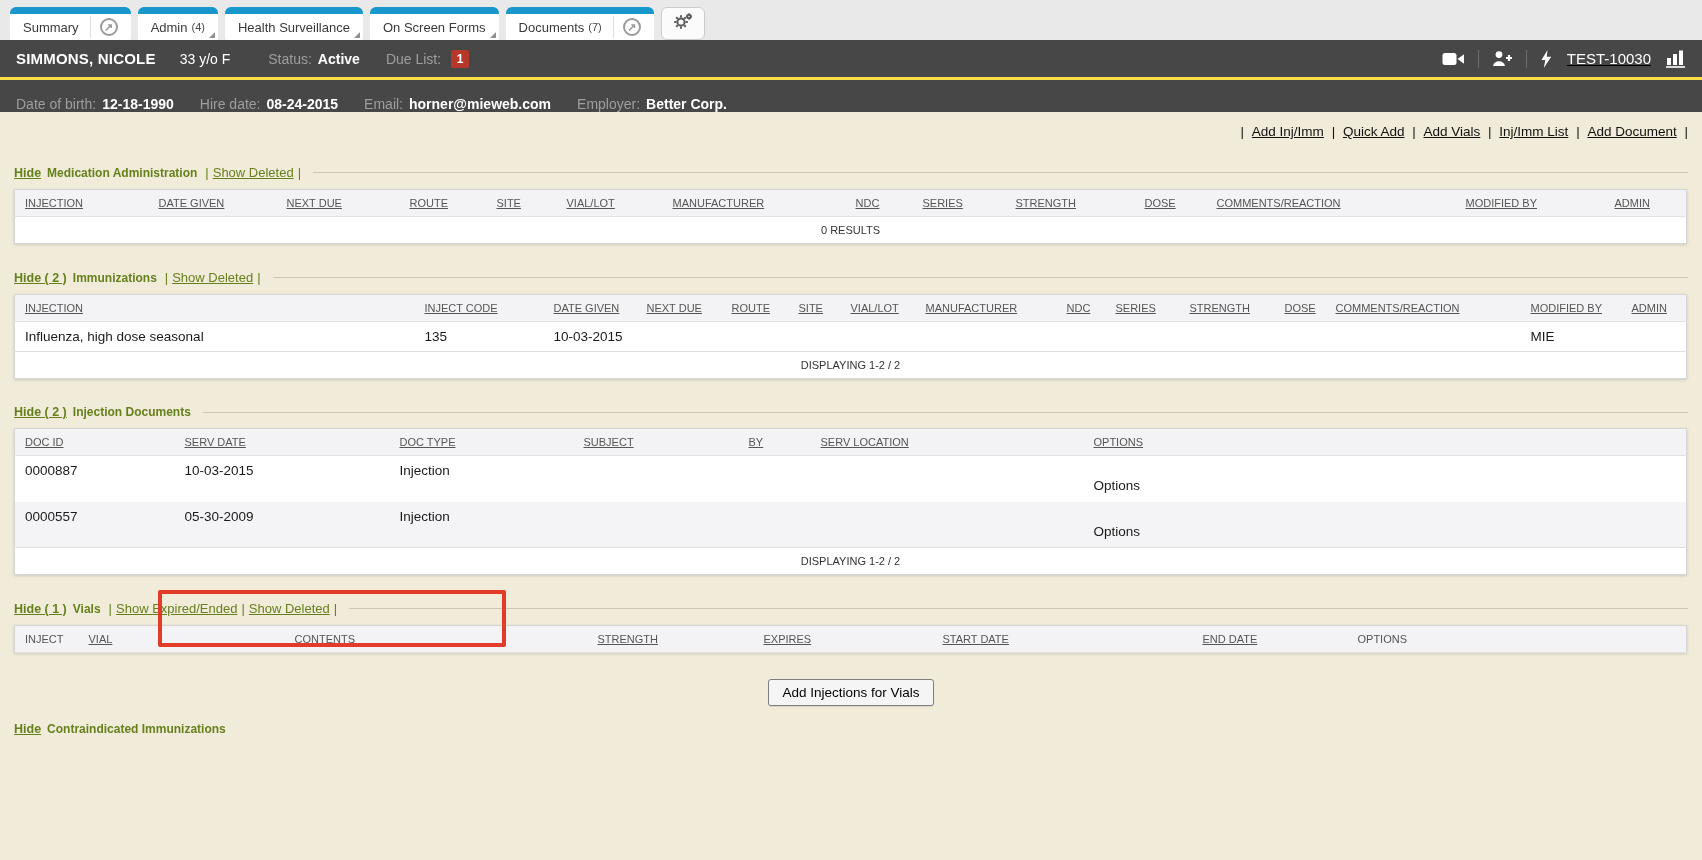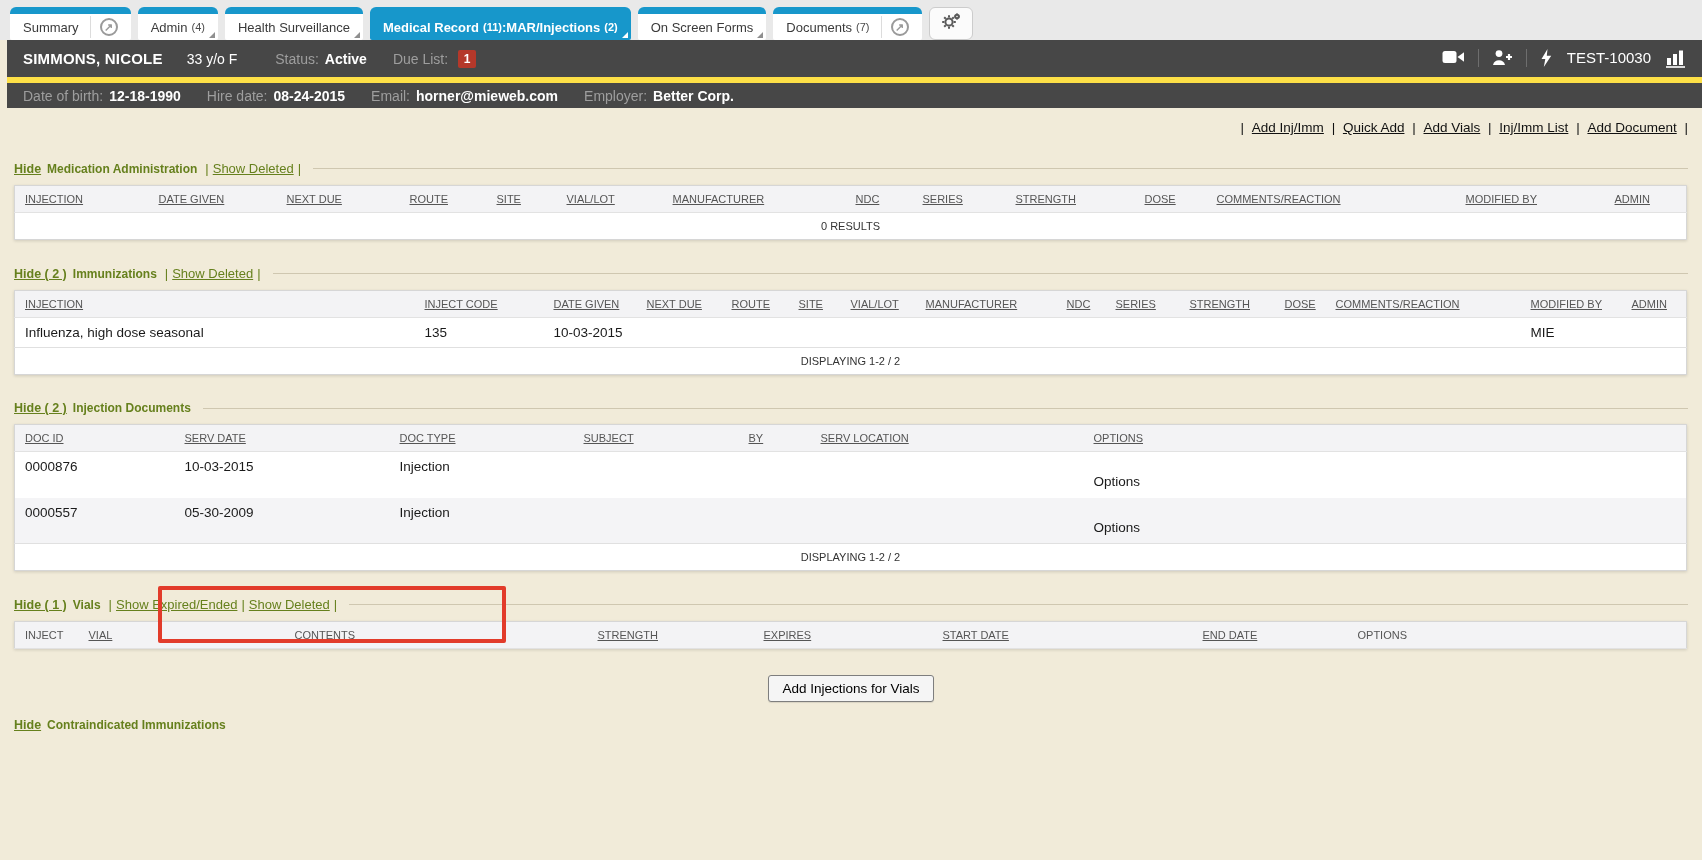--- a/index.html
+++ b/index.html
@@ -34,38 +34,38 @@
     width:18px; height:18px; border:2px solid #9a9a9a; border-radius:50%;
     color:#9a9a9a; font-size:11px; line-height:14px; text-align:center; font-weight:bold;
   }
   .tab-gear {
     position:relative; height:33px; width:44px; background:#fbfbfb;
     border:1px solid #cccccc; border-radius:6px;
     display:flex; align-items:center; justify-content:center; cursor:pointer;
   }
 
   
-  .ph { background:#474747;margin-left:7px; }
+  .ph { background:#474747; }
   .ph-row1 { height:37px; display:flex; align-items:center; padding:0 16px; }
   .ph-name { color:#fff; font-size:15px; font-weight:bold; letter-spacing:.2px; }
   .ph-agesex { color:#fff; font-size:14px; margin-left:24px; }
   .ph-lbl { color:#9e9e9e; font-size:14px; }
   .ph-val { color:#fff; font-size:14px; font-weight:bold; margin-left:6px; }
   .gap36 { margin-left:38px; } .gap24 { margin-left:26px; }
   .due-badge {
     margin-left:10px; min-width:18px; height:18px; background:#b5382a; color:#fff;
     font-size:12px; font-weight:bold; text-align:center; line-height:18px;
     border-radius:2px; padding:0 3px; cursor:pointer;
   }
-  .ph-right { margin-left:auto; display:flex; align-items:flex-start; gap:13px; }
+  .ph-right { margin-left:auto; display:flex; align-items:center; gap:13px;text-decoration:underline; }
   .vdiv { width:1px; height:18px; background:#6e6e6e; }
   .ph-chart-id { color:#fff; font-size:15px; margin:0 2px; }
   .icon-btn { display:flex; align-items:center; cursor:pointer; }
 
-  .ph-row2 { height:31px; border-top:6px solid #fde047; display:flex; align-items:flex-end; padding:4px 16px; font-size:13.5px; }
+  .ph-row2 { height:31px; border-top:3px solid #fde047; display:flex; align-items:flex-start; padding:16px 16px; font-size:13.5px; }
   .ph-row2 .pair { display:flex; align-items:center; margin-right:26px; }
   .ph-row3 { height:28px; display:flex; align-items:center; padding:0 16px 4px 16px; font-size:13.5px; }
   .meds { color:#dfc72e; margin-left:7px; }
 
   
   .content { padding:0 14px; }
   .actions-row { text-align:right; margin-top:12px; font-size:13.5px; color:#111; }
   .actions-row a { color:#111; text-decoration:underline; cursor:pointer; margin:16px 4px; }
   .actions-row .pipe { color:#111; }
 
@@ -129,26 +129,20 @@
       <span>Summary</span>
       <span class="tab-divider"></span>
       <span class="popout">↗</span>
     </div>
     <div class="tab folded">
       <span>Admin</span>
       <span class="tab-count">(4)</span>
     </div>
     <div class="tab folded">
       <span>Health Surveillance</span>
-    </div>
-    <div class="tab active folded">
-      <span>Medical Record</span>
-      <span class="tab-count">(11)</span>
-      <span>:MAR/Injections</span>
-      <span class="tab-count">(2)</span>
     </div>
     <div class="tab folded">
       <span>On Screen Forms</span>
     </div>
     <div class="tab">
       <span>Documents</span>
       <span class="tab-count">(7)</span>
       <span class="tab-divider"></span>
       <span class="popout">↗</span>
     </div>
@@ -387,21 +381,21 @@
           <th>SERV DATE</th>
           <th>DOC TYPE</th>
           <th>SUBJECT</th>
           <th>BY</th>
           <th>SERV LOCATION</th>
           <th>OPTIONS</th>
         </tr>
           </thead>
         <tbody>
           <tr class="doc-row">
-            <td>0000876</td>
+            <td>0000887</td>
             <td>10-03-2015</td>
             <td>Injection</td>
             <td></td>
               <td></td>
               <td></td>
             <td class="opt-cell"><a class="cell-link">Options</a></td>
           </tr>
           <tr class="doc-row alt">
             <td>0000557</td>
             <td>05-30-2009</td>

